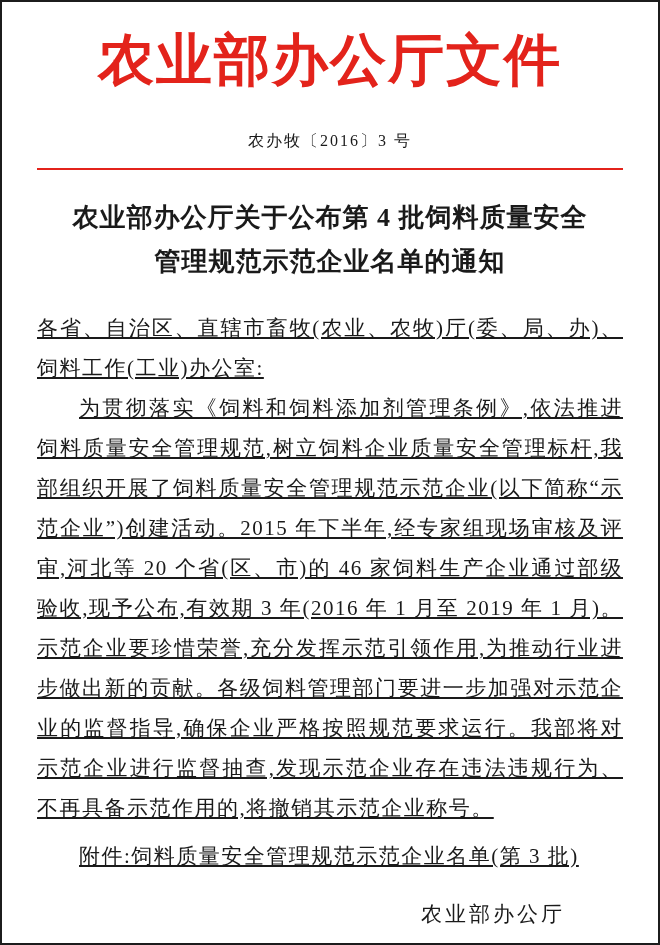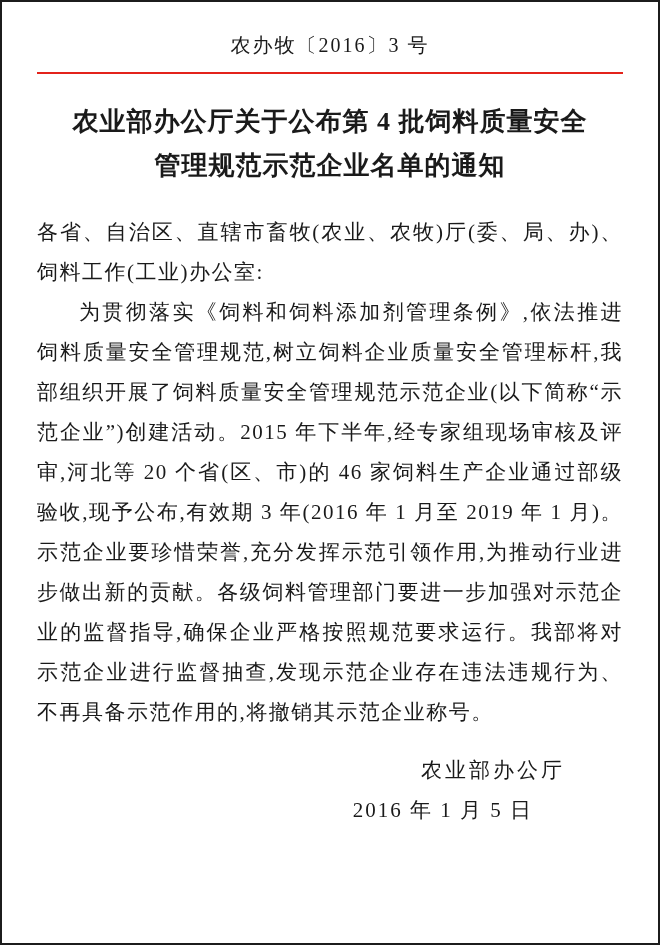--- a/index.html
+++ b/index.html
@@ -21,42 +21,42 @@
     font-size: 56px;
     font-weight: bold;
     letter-spacing: 2px;
     white-space: nowrap;
   }
   .doc-number {
     margin-top: 32px;
     height: 22px;
     line-height: 22px;
     text-align: center;
-    font-size: 20px;
+    font-size: 16px;
     letter-spacing: 2px;
   }
   .red-divider {
     margin: 16px 35px 0 35px;
     height: 2px;
   }
   .notice-title {
     margin: 26px 30px 0 30px;
     text-align: center;
     font-size: 26px;
     font-weight: bold;
     line-height: 44px;
     letter-spacing: 1px;
   }
   .content {
     margin: 24px 35px 0 35px;
     font-size: 21px;
     line-height: 40px;
     letter-spacing: 1.5px;
   }
-  .content p { margin: 0; text-align: justify; }
+  .content p { margin: 0; text-align: justify; text-decoration: underline; }
   .indent { text-indent: 2em; }
   .attachment { margin-top: 8px !important; }
   .signer {
     margin-top: 18px;
     height: 40px;
     line-height: 40px;
     text-align: right;
     padding-right: 93px;
     font-size: 21px;
     letter-spacing: 3px;
@@ -68,32 +68,34 @@
     padding-right: 125px;
     font-size: 21px;
     letter-spacing: 2px;
   }
 </style>
 </head>
 <body>
 
 <div class="page">
 
+  <div class="header-title" style="color: rgb(227, 35, 27);">农业部办公厅文件</div>
 
   <div class="doc-number">农办牧〔2016〕3 号</div>
 
   <div class="red-divider" style="background: rgb(227, 35, 27);"></div>
 
   <div class="notice-title">
     <span>农业部办公厅关于公布第 4 批饲料质量安全</span><br>
     <span>管理规范示范企业名单的通知</span>
   </div>
 
   <div class="content">
     <p>各省、自治区、直辖市畜牧(农业、农牧)厅(委、局、办)、饲料工作(工业)办公室:</p>
     <p class="indent">为贯彻落实《饲料和饲料添加剂管理条例》,依法推进饲料质量安全管理规范,树立饲料企业质量安全管理标杆,我部组织开展了饲料质量安全管理规范示范企业(以下简称“示范企业”)创建活动。2015 年下半年,经专家组现场审核及评审,河北等 20 个省(区、市)的 46 家饲料生产企业通过部级验收,现予公布,有效期 3 年(2016 年 1 月至 2019 年 1 月)。示范企业要珍惜荣誉,充分发挥示范引领作用,为推动行业进步做出新的贡献。各级饲料管理部门要进一步加强对示范企业的监督指导,确保企业严格按照规范要求运行。我部将对示范企业进行监督抽查,发现示范企业存在违法违规行为、不再具备示范作用的,将撤销其示范企业称号。</p>
+    <p class="indent attachment">附件:饲料质量安全管理规范示范企业名单(第 3 批)</p>
   </div>
 
   <div class="signer">农业部办公厅</div>
 
   <div class="date">2016 年 1 月 5 日</div>
 
 </div>
 
 </body></html>

